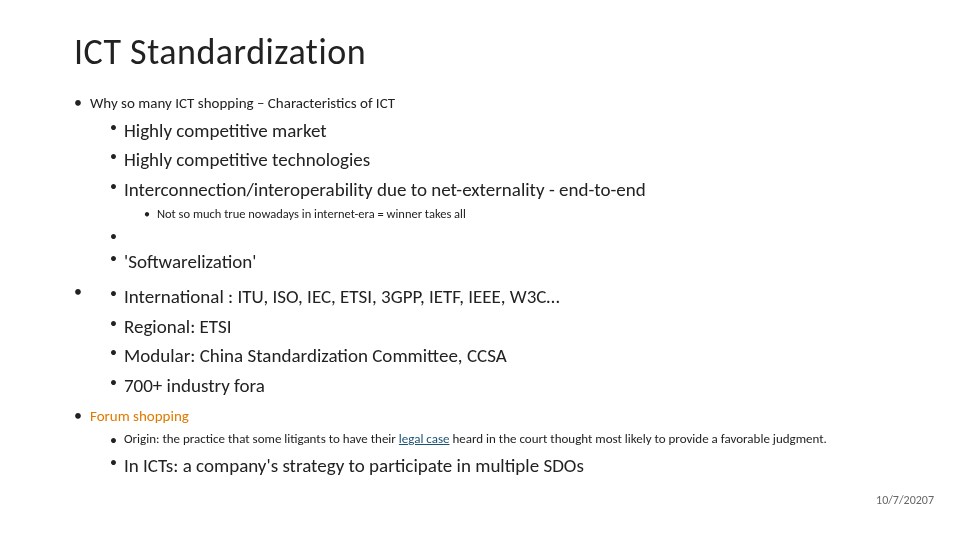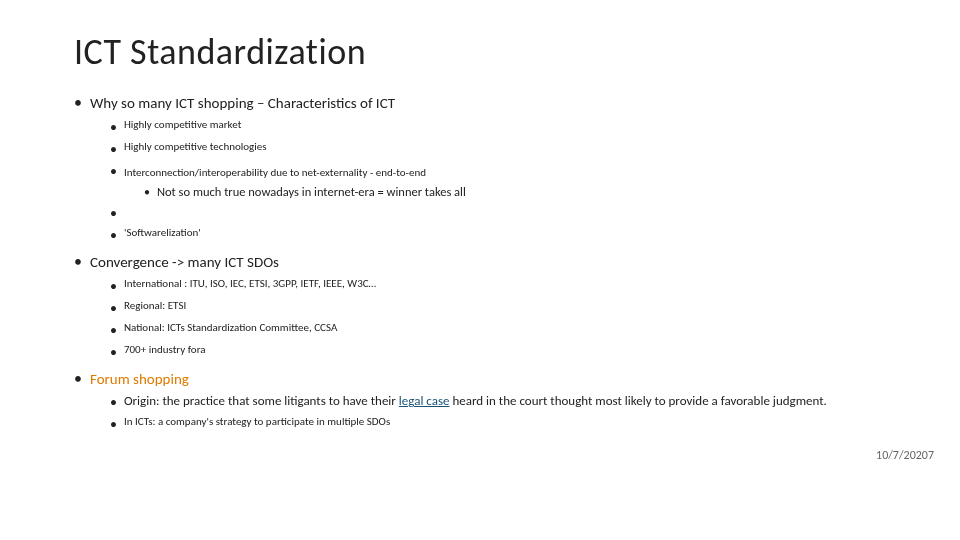--- a/index.html
+++ b/index.html
@@ -91,21 +91,21 @@
       align-items: center;
       padding-top: 6px;
       font-size: 12px;
       color: #666;
     }
     .l1-text {
       font-size: 15px;
       font-weight: 400;
     }
     .l2-text {
-      font-size: 11px;
+      font-size: 19px;
     }
     .l3-text {
       font-size: 12.5px;
     }
     .origin-text {
       font-size: 13px;
       line-height: 1.45;
     }
   </style>
 </head>
@@ -149,33 +149,32 @@
               <span class="bullet2">•</span>
               <span class="l2-text">'Softwarelization'</span>
             </li>
           </ul>
         </div>
       </li>
 
       <li>
         <span class="bullet1">•</span>
         <div>
-          <span class="l1-text">Convergence -&gt; many ICT SDOs</span>
           <ul class="level2">
             <li>
               <span class="bullet2">•</span>
               <span class="l2-text">International : ITU, ISO, IEC, ETSI, 3GPP, IETF, IEEE, W3C…</span>
             </li>
             <li>
               <span class="bullet2">•</span>
               <span class="l2-text">Regional:   ETSI</span>
             </li>
             <li>
               <span class="bullet2">•</span>
-              <span class="l2-text">National:   ICTs Standardization Committee, CCSA</span>
+              <span class="l2-text">Modular:   China Standardization Committee, CCSA</span>
             </li>
             <li>
               <span class="bullet2">•</span>
               <span class="l2-text">700+ industry fora</span>
             </li>
           </ul>
         </div>
       </li>
 
       <li>

